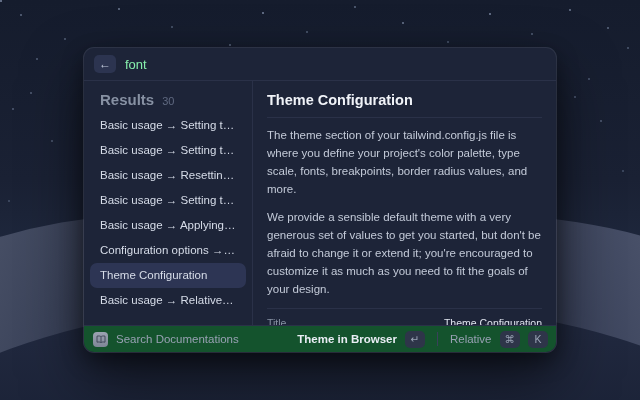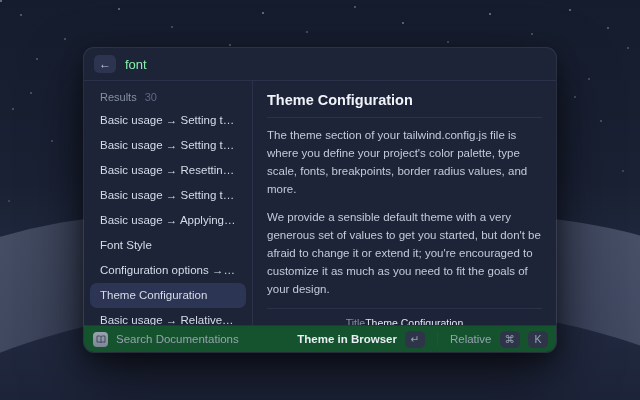--- a/index.html
+++ b/index.html
@@ -47,35 +47,35 @@
   .src-dropdown{ display:flex; align-items:center; gap:14px; border:1px solid #3c465f;
     border-radius:6px; padding:4px 9px 4px 11px; cursor:pointer; }
   .src-dropdown .lbl{ color:#dce2ee; font-size:12px; font-weight:700; }
   .chev{ display:flex; }
 
   
   .content{ flex:1; display:flex; min-height:0; }
   .sidebar{ width:169px; flex:0 0 169px; border-right:1px solid #2a3148;
     padding:4px 6px 0 6px; overflow:hidden; }
   .results-head{ display:flex; gap:8px; padding:6px 10px 5px; align-items:baseline; }
-  .results-label{ color:#8791a3; font-size:11px; }
+  .results-label{ color:#8791a3; font-size:15px;font-weight:bold; }
   .results-count{ color:#5f6980; font-size:11px; }
   .result-item{ height:25px; line-height:25px; padding:0 10px; border-radius:7px;
     color:#d6dce8; font-size:11.5px; white-space:nowrap; overflow:hidden;
     text-overflow:ellipsis; cursor:pointer; }
   .result-item.selected{ background:#2d3554; }
 
   .detail{ flex:1; padding:11px 14px 0 14px; overflow:hidden; }
   .detail-title{ color:#f0f3f8; font-size:14.5px; font-weight:700; }
   .rule{ border:none; border-top:1px solid #2a3148; margin:9px 0 9px; }
   .para{ color:#c3cad8; font-size:11.5px; line-height:1.56; margin-bottom:10px; }
 
   .meta{ margin-top:2px; }
   .meta-divider{ border:none; border-top:1px solid #2a3148; margin:4px 0; }
-  .meta-row{ display:flex; align-items:center; justify-content:center; height:19px; }
+  .meta-row{ display:flex; align-items:center; justify-content:space-between; height:19px; }
   .meta-label{ color:#8791a3; font-size:10.5px; }
   .meta-value{ color:#dfe4ee; font-size:10.5px; display:flex; align-items:center; gap:5px; }
 
   
   .footer{ flex:0 0 27px; height:27px; background:#14532d; border-top:1px solid #2a3148;
     display:flex; align-items:center; padding:0 8px 0 9px; gap:8px; }
   .app-icon{ width:15px; height:15px; border-radius:4px;
     background:linear-gradient(180deg,#9ba3b2,#7e8696);
     display:flex; align-items:center; justify-content:center; }
   .app-name{ color:#98a1b3; font-size:11.5px; }
@@ -109,21 +109,20 @@
       <div class="results-head">
         <span class="results-label">Results</span>
         <span class="results-count">30</span>
       </div>
       <div>
           <div class="result-item">Basic usage → Setting the font family</div>
           <div class="result-item">Basic usage → Setting the font size</div>
           <div class="result-item">Basic usage → Resetting numeric fo...</div>
           <div class="result-item">Basic usage → Setting the font weight</div>
           <div class="result-item">Basic usage → Applying font smooth...</div>
-          <div class="result-item">Font Style</div>
           <div class="result-item">Configuration options → Theme</div>
           <div class="result-item selected">Theme Configuration</div>
           <div class="result-item">Basic usage → Relative line-heights</div>
         </div>
     </div>
 
     <div class="detail">
       <div class="detail-title">Theme Configuration</div>
       <hr class="rule">
       <div>

